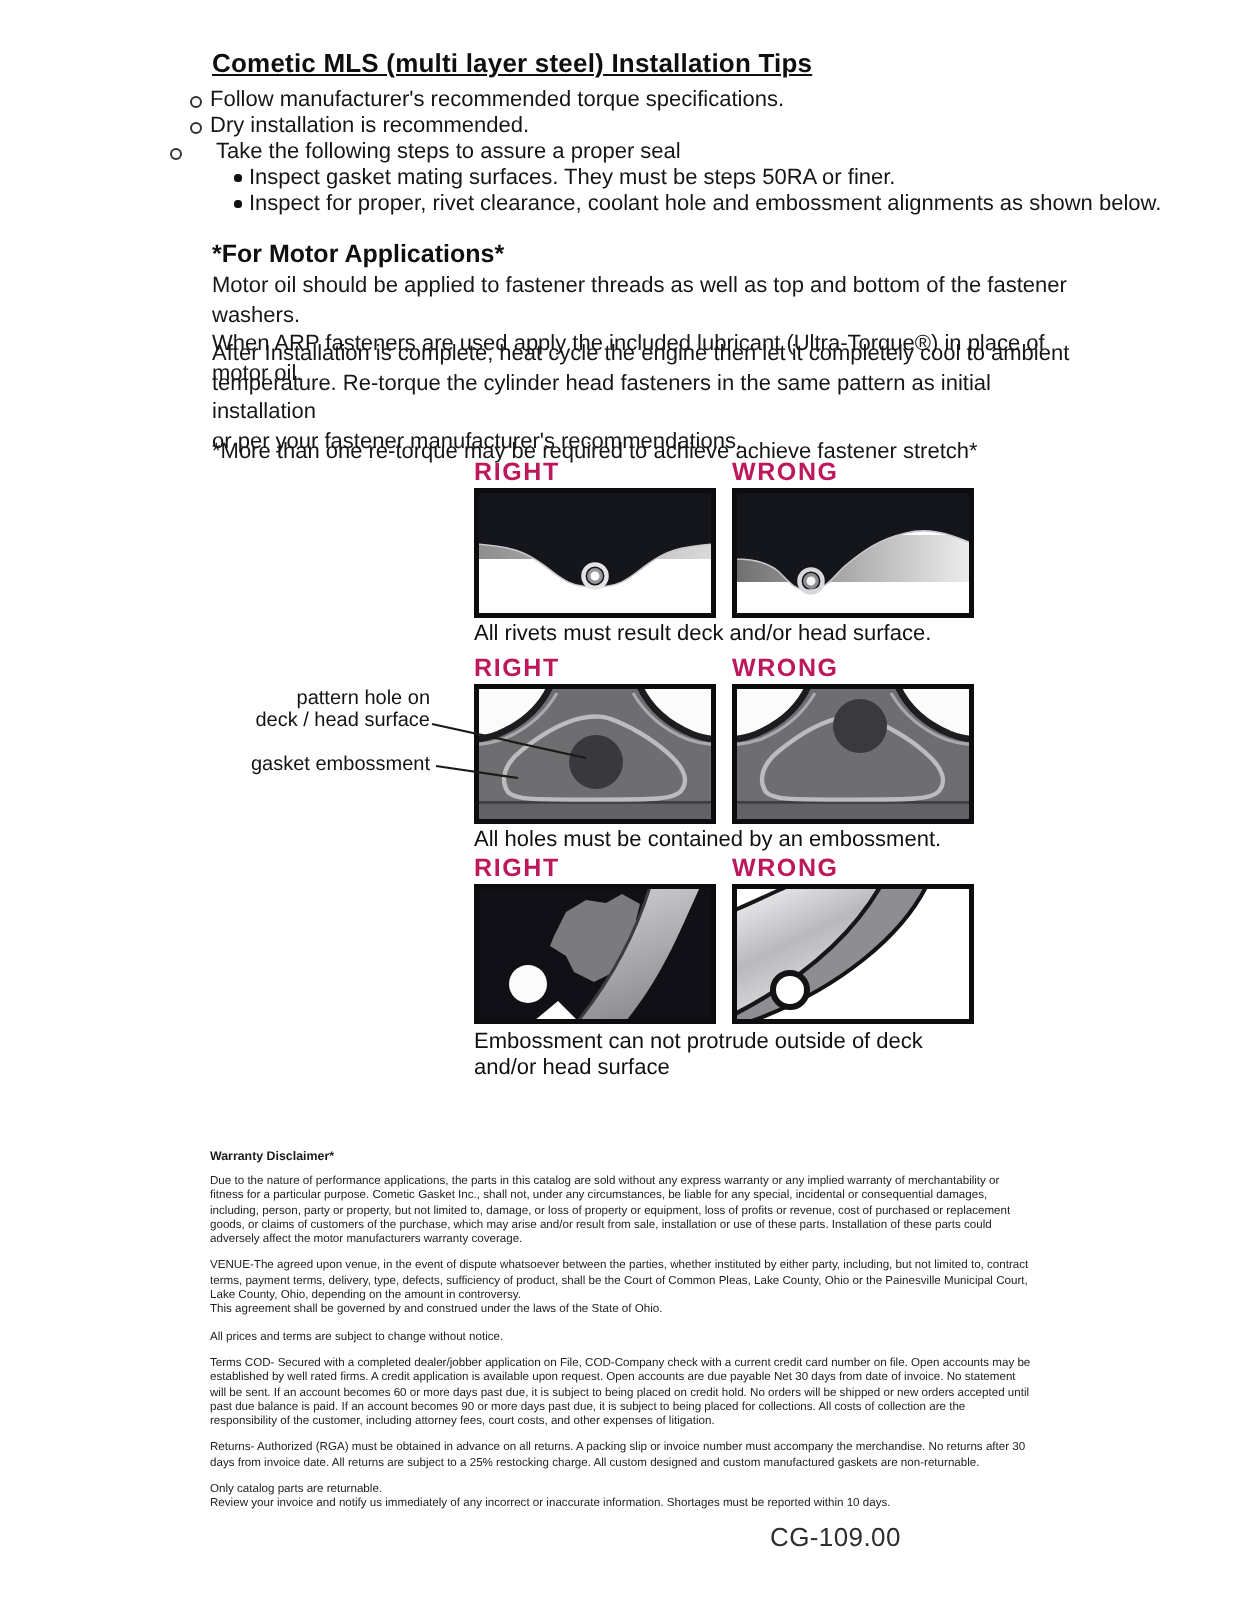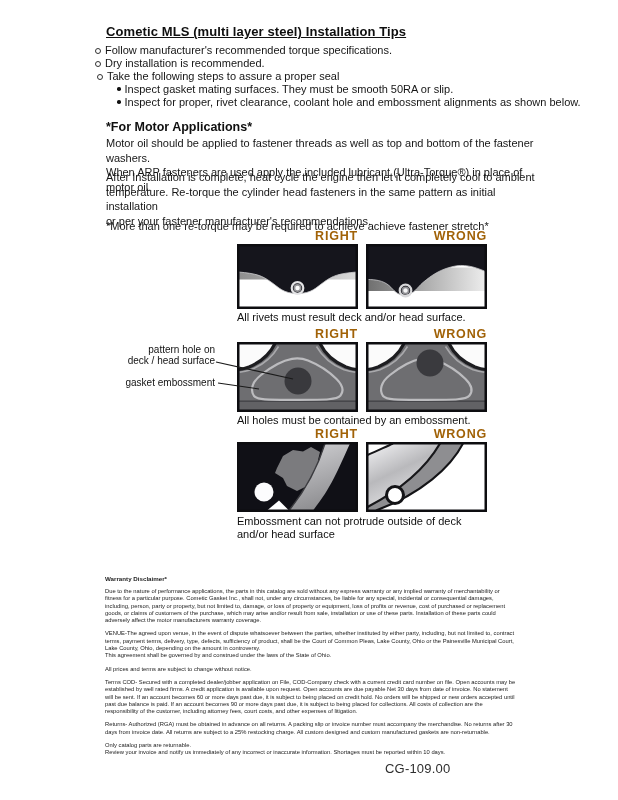--- a/index.html
+++ b/index.html
@@ -5,21 +5,21 @@
   html,body{margin:0;padding:0;background:#ffffff;}
   .page{position:relative;width:618px;height:800px;background:#fff;overflow:hidden;
         font-family:"Liberation Sans", sans-serif;color:#1a1a1a;}
   .abs{position:absolute;}
   .title{font-size:13px;font-weight:bold;text-decoration:underline;color:#0f0f0f;letter-spacing:.1px;}
   .bullet-row{display:flex;align-items:flex-start;font-size:11px;line-height:13px;color:#151515;}
   .bmark{width:4px;height:4px;border:1px solid #333;border-radius:50%;margin:3.5px 4px 0 0;flex:0 0 auto;}
   .smark{width:3.5px;height:3.5px;background:#111;border-radius:50%;margin:4px 4px 0 0;flex:0 0 auto;}
   .h2{font-size:12.5px;font-weight:bold;color:#0f0f0f;}
   .para{font-size:11px;line-height:14.5px;color:#161616;}
-  .figlabel{width:121px;text-align:right;font-size:12.5px;font-weight:700;letter-spacing:.8px;color:#a16207;}
+  .figlabel{width:121px;text-align:left;font-size:12.5px;font-weight:700;letter-spacing:.8px;color:#be185d;}
   .caption{font-size:11px;line-height:13px;color:#101010;}
   .cap3{width:250px;}
   .annot{font-size:10px;line-height:11px;color:#131313;text-align:right;}
   .fp-head{font-size:6.2px;font-weight:bold;color:#1b1b1b;margin:0 0 6px 0;}
   .fp{font-size:5.8px;line-height:7.3px;color:#222;margin:0 0 6px 0;}
   .fp-tight{margin-bottom:0;}
   .code{font-size:13px;color:#2e2e2e;letter-spacing:.2px;}
   svg{display:block;}
 </style>
 </head>
@@ -30,27 +30,27 @@
   <div class="abs title" style="left:106px;top:24px;">Cometic MLS (multi layer steel) Installation Tips</div>
 
   <div class="abs bullet-row" style="left:95px;top:44px;width:470px;">
     <span class="bmark"></span>
     <span>Follow manufacturer's recommended torque specifications.</span>
   </div>
   <div class="abs bullet-row" style="left:95px;top:57px;width:470px;">
     <span class="bmark"></span>
     <span>Dry installation is recommended.</span>
   </div>
-  <div class="abs bullet-row" style="left:97px;top:70px;width:470px;">
+  <div class="abs bullet-row" style="left:85px;top:70px;width:470px;gap:13px;">
     <span class="bmark"></span>
     <span>Take the following steps to assure a proper seal</span>
   </div>
   <div class="abs bullet-row" style="left:117px;top:83px;width:470px;">
     <span class="smark"></span>
-    <span>Inspect gasket mating surfaces.  They must be smooth 50RA or slip.</span>
+    <span>Inspect gasket mating surfaces.  They must be steps 50RA or finer.</span>
   </div>
   <div class="abs bullet-row" style="left:117px;top:96px;width:480px;">
     <span class="smark"></span>
     <span>Inspect for proper, rivet clearance, coolant hole and embossment alignments as shown below.</span>
   </div>
 
   <div class="abs h2" style="left:106px;top:120px;">*For Motor Applications*</div>
   <div class="abs para" style="left:106px;top:136px;width:440px;">
     <div>Motor oil should be applied to fastener threads as well as top and bottom of the fastener washers.</div>
     <div>When ARP fasteners are used apply the included lubricant (Ultra-Torque®) in place of motor oil.</div>

